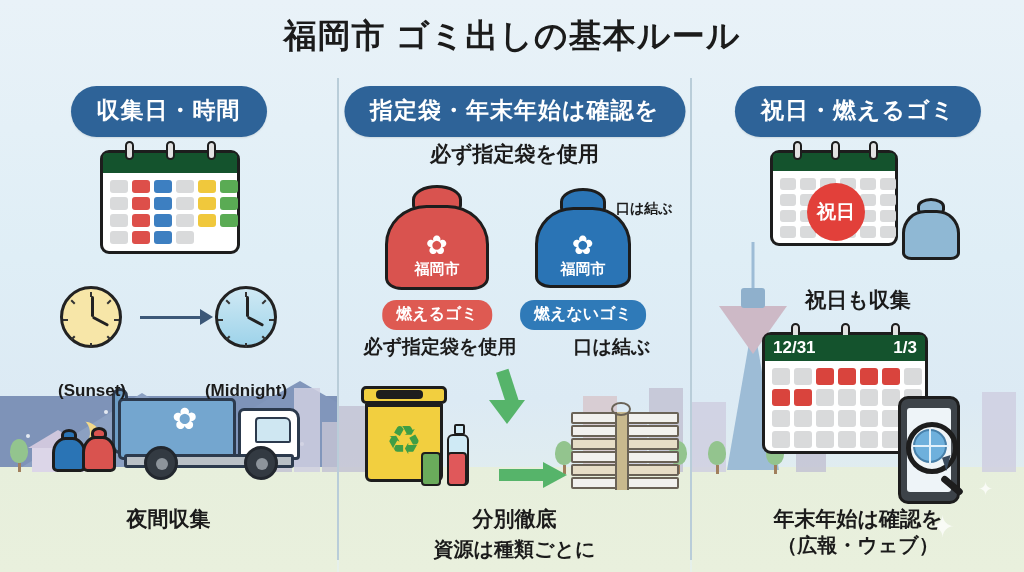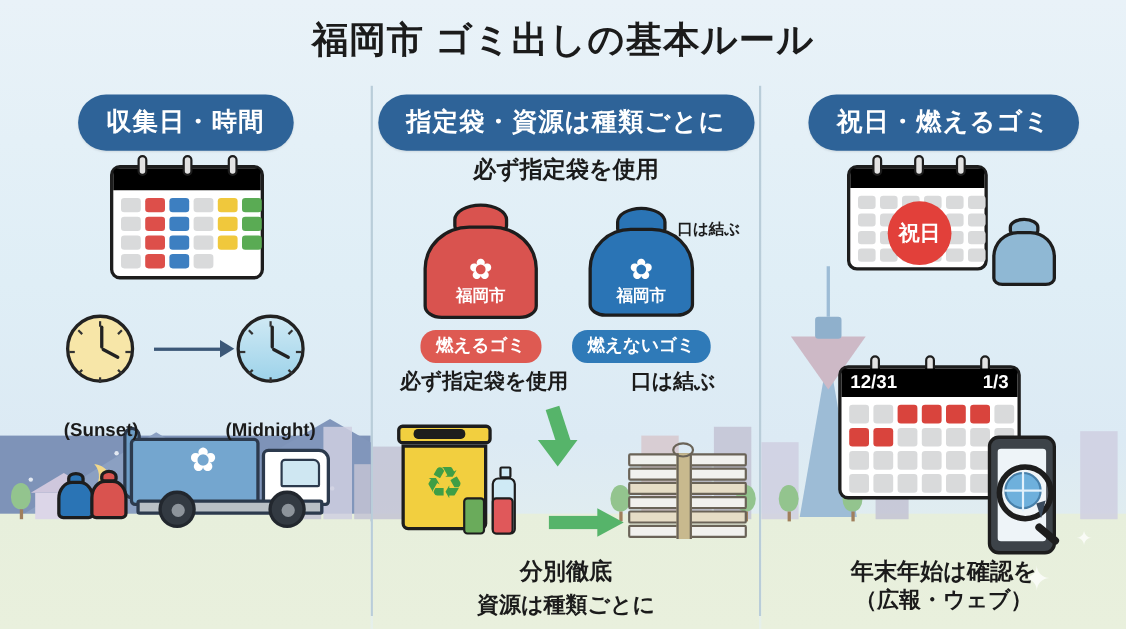--- a/index.html
+++ b/index.html
@@ -83,21 +83,21 @@
     width:0;height:0;border-left:26px solid transparent;border-right:26px solid transparent;
     border-bottom:150px solid #9dbcd6; }
   .tower .tri { position:absolute; left:50%; transform:translateX(-50%);
     width:0;height:0;border-left:34px solid transparent;border-right:34px solid transparent;
     border-top:48px solid #cdb9c6; }
   .tower .cap { position:absolute; left:50%; transform:translateX(-50%); width:24px;height:20px;background:#8fb0cc;border-radius:3px;}
   .tower .spire { position:absolute; left:50%; transform:translateX(-50%); width:3px;height:52px;background:#9dbcd6;}
 
   
   .cal { position: absolute; background:#ffffff; border:3px solid #1d1d1d; border-radius:9px; }
-  .cal .band { background:#000000; border-radius:4px 4px 0 0; width:100%; }
+  .cal .band { background:#14532d; border-radius:4px 4px 0 0; width:100%; }
   .ring { position:absolute; width:9px; height:19px; background:#e2e2e2; border:2.5px solid #1d1d1d; border-radius:5px; top:-12px;}
   .grid { display:grid; gap:4px; padding:7px; }
   .cell { background:#d9dadb; border-radius:3px; }
 
   
   .clock { position:absolute; width:62px; height:62px; border-radius:50%; border:3px solid #222; }
   .clock.sun { background:#f7e6a8; }
   .clock.mid { background: linear-gradient(180deg,#cfe9f4 0%, #9ed3ea 100%); }
   .hand { position:absolute; background:#222; border-radius:2px; transform-origin: bottom center; }
   .tick { position:absolute; width:2px; height:5px; background:#333; left:50%; margin-left:-1px; transform-origin: 50% 28px; }
@@ -333,20 +333,21 @@
       <div class="hand" style="width:3px;height:21px;left:28px;top:7px;"></div>
       <div class="hand" style="width:3px;height:18px;left:28px;top:10px;transform:rotate(118deg);"></div>
     </div>
 
     <div class="arrow-line" style="left:140px; top:238px; width:62px;"></div>
     <div class="arrow-head" style="left:200px; top:231px;"></div>
 
     <div class="lbl-en" style="position:absolute; left:26px; top:303px; width:132px;">(Sunset)</div>
     <div class="lbl-en" style="position:absolute; left:180px; top:303px; width:132px;">(Midnight)</div>
 
+    <div class="footer-main" style="position:absolute; left:0; top:427px; width:337px;">夜間収集</div>
   </div>
 
   <div class="col" id="col2">
 
     <div class="scene">
       <div class="ground"></div>
       <div class="bldg" style="left:0px; bottom:100px; width:36px;height:66px;"></div>
       <div class="bldg l" style="left:38px; bottom:100px; width:30px;height:48px;"></div>
       <div class="bldg" style="left:244px; bottom:100px; width:34px;height:76px;background:#d7c8cd;"></div>
       <div class="bldg l" style="left:280px; bottom:100px; width:28px;height:58px;"></div>
@@ -354,21 +355,21 @@
       <div class="tree" style="left:216px; bottom:98px;">
           <i></i>
           <b></b>
         </div>
       <div class="tree" style="left:330px; bottom:98px;">
           <i></i>
           <b></b>
         </div>
     </div>
 
-    <div class="pill">指定袋・資源は種類ごとに</div>
+    <div class="pill">指定袋・年末年始は確認を</div>
 
     <div class="heading" style="position:absolute; left:0; top:62px; width:351px;">必ず指定袋を使用</div>
 
     <div class="bag red" style="left:46px; top:100px; width:104px; height:112px;">
       <div class="neck"></div>
         <div class="tie"></div>
         <div class="body"></div>
       <div class="bag-emblem" style="top:52px;">✿</div>
       <div class="bag-city" style="top:82px;">福岡市</div>
     </div>
@@ -484,20 +485,21 @@
           <div class="cell"></div>
           <div class="cell"></div>
       </div>
       <div class="holiday-dot" style="left:34px; top:30px;">祝日</div>
     </div>
     <div class="bag gray" style="left:210px; top:116px; width:58px; height:66px;">
       <div class="neck"></div>
         <div class="body"></div>
     </div>
 
+    <div class="lbl-jp" style="position:absolute; left:0; top:208px; width:332px; font-size:21px;">祝日も収集</div>
 
     <div class="cal" style="left:70px; top:254px; width:166px; height:122px;">
       <div class="ring" style="left:26px;"></div>
       <div class="ring" style="left:76px;"></div>
       <div class="ring" style="left:126px;"></div>
       <div class="band" style="height:26px; position:relative;">
         <div class="caldate" style="left:8px; top:3px;">12/31</div>
         <div class="caldate" style="right:8px; top:3px;">1/3</div>
       </div>
       <div class="grid" style="grid-template-columns:repeat(7,18px); grid-template-rows:repeat(4,17px); gap:4px;">

